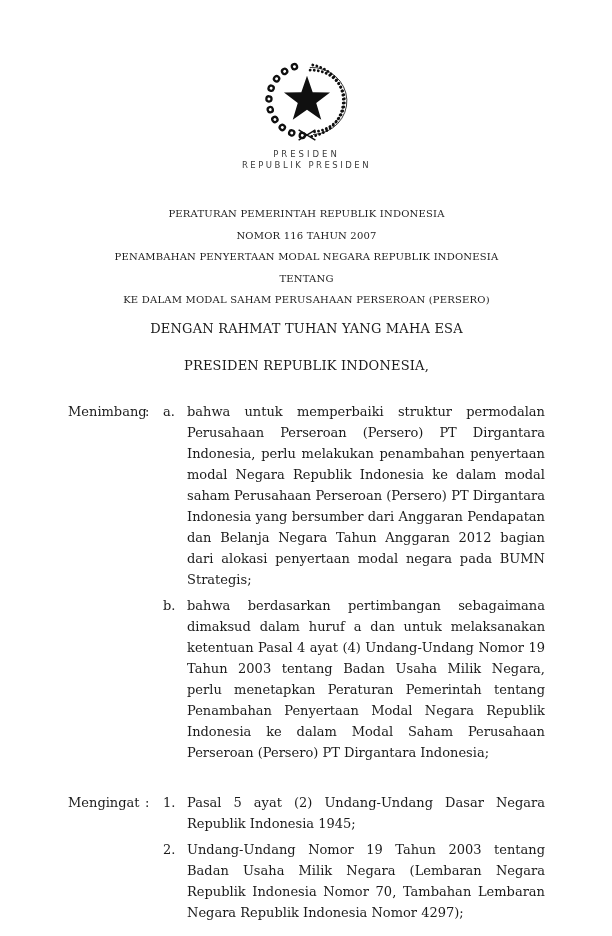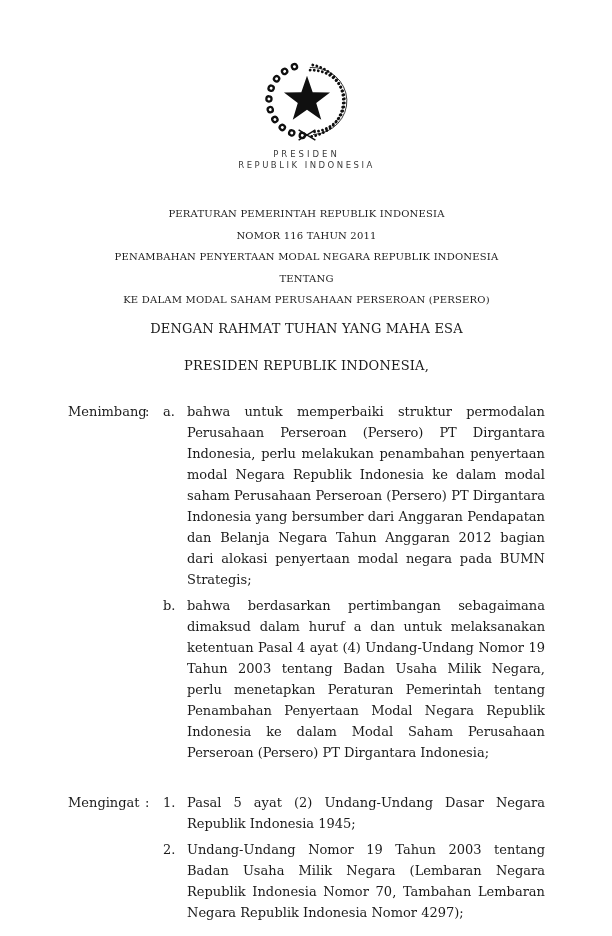--- a/index.html
+++ b/index.html
@@ -89,26 +89,26 @@
           <path d="M58 77 A 35 33 0 0 0 52 11" stroke-width="3" stroke-dasharray="0.1 4.3" stroke-linecap="round"></path>
           <path d="M56.5 80 A 38 36 0 0 0 53 8" stroke-width="0.9"></path>
 
           <path d="M41 75 L59 86 M59 75 L41 86" stroke-width="1.6"></path>
         </g>
 
         <polygon fill="#101010" points="50,17 56.1,34.6 74.7,35 59.9,46.2 65.3,64 50,53.4 34.7,64 40.1,46.2 25.3,35 43.9,34.6"></polygon>
       </svg>
     </div>
     <div class="agency-line1">PRESIDEN</div>
-    <div class="agency-line2">REPUBLIK INDONESIA</div>
+    <div class="agency-line2">REPUBLIK PRESIDEN</div>
   </header>
 
   <section class="title-block">
     <div class="title-line">PERATURAN PEMERINTAH REPUBLIK INDONESIA</div>
-    <div class="title-line">NOMOR 116 TAHUN 2011</div>
+    <div class="title-line">NOMOR 116 TAHUN 2007</div>
     <div class="title-line">PENAMBAHAN PENYERTAAN MODAL NEGARA REPUBLIK INDONESIA</div>
     <div class="title-line">TENTANG</div>
     <div class="title-line">KE DALAM MODAL SAHAM PERUSAHAAN PERSEROAN (PERSERO)</div>
   </section>
 
   <div class="invocation">DENGAN RAHMAT TUHAN YANG MAHA ESA</div>
   <div class="issuer">PRESIDEN REPUBLIK INDONESIA,</div>
 
   <div class="clauses">
 

